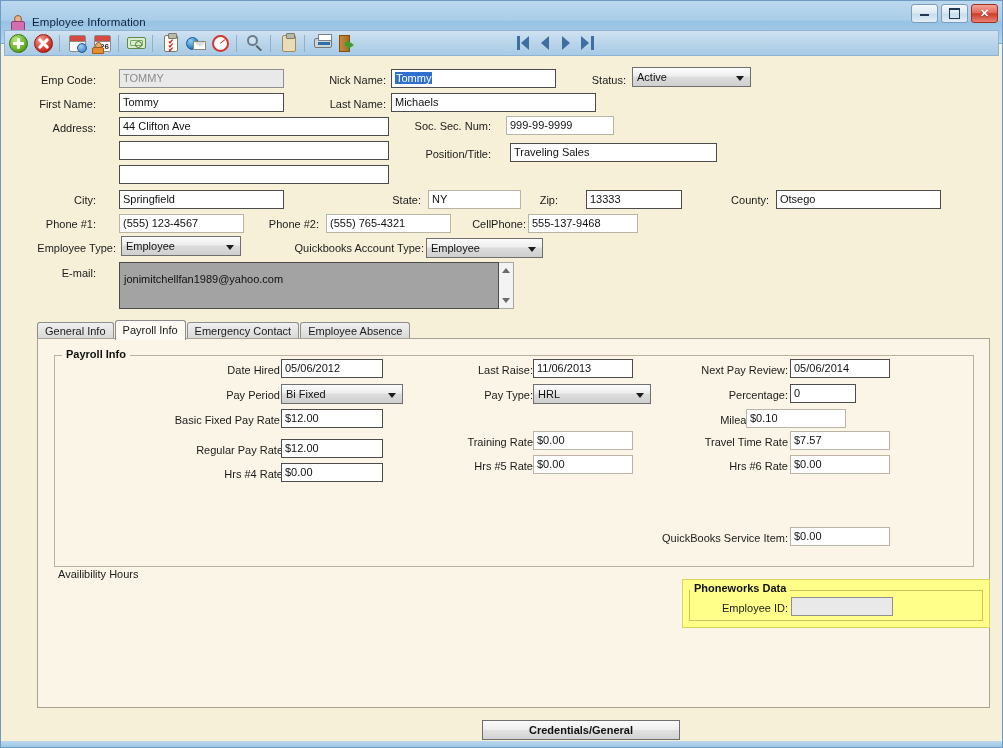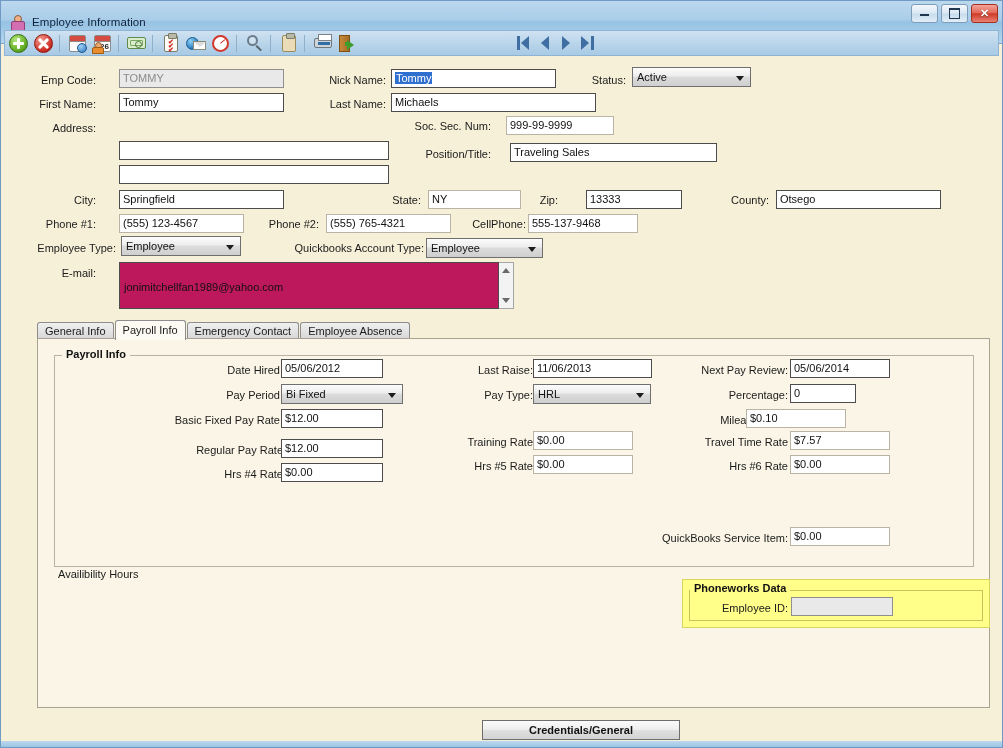--- a/index.html
+++ b/index.html
@@ -289,24 +289,24 @@
     position: absolute;
     right: 6px; top: 8px;
     width: 0; height: 0;
     border-left: 4px solid transparent;
     border-right: 4px solid transparent;
     border-top: 5px solid #1c1c1c;
   }
   .memo {
     position: absolute;
     box-sizing: border-box;
-    background: #be185d;
+    background: #a3a3a3;
     border: 1px solid #4c4c4c;
     font-size: 11px;
-    padding: 18px 4px;
+    padding: 10px 4px;
     color: #111;
     overflow: hidden;
   }
   .memo-scroll {
     position: absolute;
     width: 15px;
     box-sizing: border-box;
     background: #f3f3f3;
     border: 1px solid #a6a6a6;
     border-left: none;
@@ -547,20 +547,21 @@
     <span class="caret"></span>
   </div>
 
   <div class="lbl" style="left:10px; top:97px; width:85px;">First Name:</div>
   <div class="fld" style="left:118px; top:92px; width:165px;">Tommy</div>
 
   <div class="lbl" style="left:245px; top:97px; width:140px;">Last Name:</div>
   <div class="fld" style="left:390px; top:92px; width:205px;">Michaels</div>
 
   <div class="lbl" style="left:10px; top:121px; width:85px;">Address:</div>
+  <div class="fld" style="left:118px; top:116px; width:270px;">44 Clifton Ave</div>
   <div class="fld" style="left:118px; top:140px; width:270px;"></div>
   <div class="fld" style="left:118px; top:164px; width:270px;"></div>
 
   <div class="lbl" style="left:330px; top:119px; width:160px;">Soc. Sec. Num:</div>
   <div class="fld flat" style="left:505px; top:115px; width:108px;">999-99-9999</div>
 
   <div class="lbl" style="left:330px; top:147px; width:160px;">Position/Title:</div>
   <div class="fld" style="left:509px; top:142px; width:207px;">Traveling Sales</div>
 
   <div class="lbl" style="left:10px; top:193px; width:85px;">City:</div>
@@ -627,21 +628,21 @@
     <div class="lbl" style="left:110px; top:75px; width:135px;">Basic Fixed Pay Rate:</div>
     <div class="fld" style="left:243px; top:70px; width:102px;">$12.00</div>
 
     <div class="lbl" style="left:120px; top:105px; width:125px;">Regular Pay Rate</div>
     <div class="fld" style="left:243px; top:100px; width:102px;">$12.00</div>
 
     <div class="lbl" style="left:140px; top:129px; width:105px;">Hrs #4 Rate</div>
     <div class="fld" style="left:243px; top:124px; width:102px;">$0.00</div>
 
     <div class="lbl" style="left:390px; top:25px; width:105px;">Last Raise:</div>
-    <div class="fld" style="left:495px; top:20px; width:119px;">11/06/2013</div>
+    <div class="fld" style="left:495px; top:20px; width:100px;">11/06/2013</div>
 
     <div class="lbl" style="left:390px; top:50px; width:105px;">Pay Type:</div>
     <div class="combo" style="left:495px; top:45px; width:118px;">
       <span>HRL</span>
       <span class="caret"></span>
     </div>
 
     <div class="lbl" style="left:380px; top:97px; width:115px;">Training Rate</div>
     <div class="fld flat" style="left:495px; top:92px; width:100px;">$0.00</div>
 

